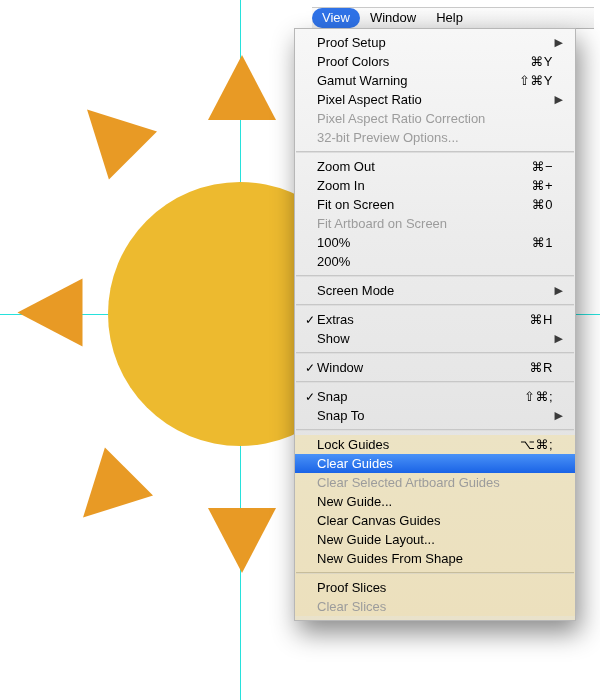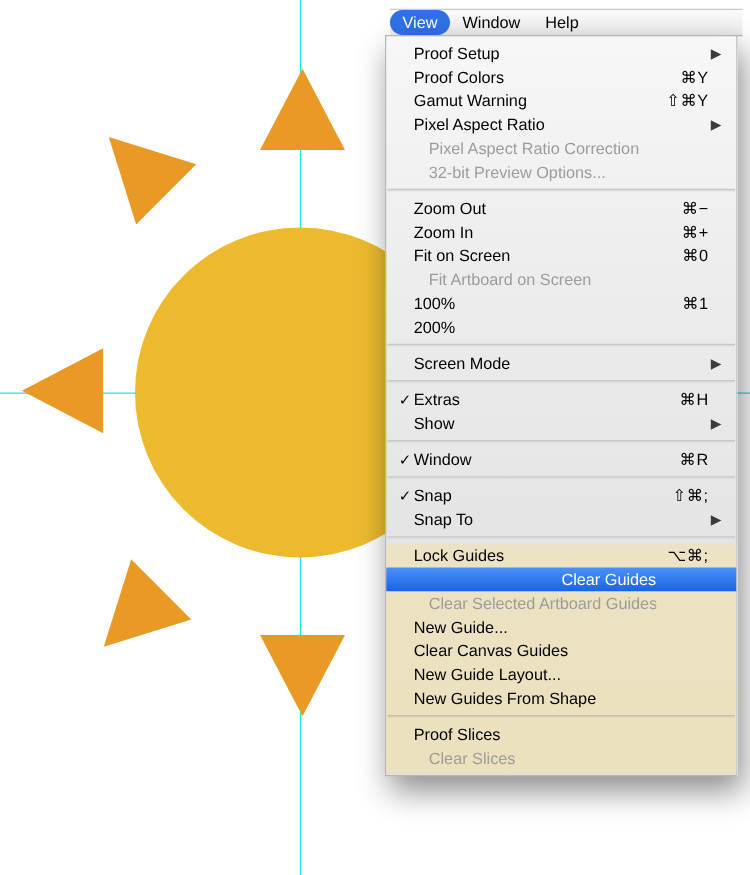--- a/index.html
+++ b/index.html
@@ -54,39 +54,39 @@
     line-height: 20px;
     font-size: 13px;
   }
   .menubar-item.active {
     background: #2f72e7;
     color: #fff;
     border-radius: 10px;
   }
   .menu {
     position: absolute;
-    top: 28px; left: 308px;
+    top: 28px; left: 294px;
     width: 280px;
     border: 1px solid #b7b7b7;
     background: linear-gradient(#f7f7f7 0%, #ececec 35%, #e4e4e4 70%, #e9e2cb 100%);
     box-shadow: 4px 12px 24px rgba(0,0,0,0.45);
     padding: 4px 0;
   }
   .menu-row {
     display: flex;
     align-items: center;
     height: 19px;
     padding: 0 12px 0 8px;
     position: relative;
   }
   .menu-row.highlight {
     background: linear-gradient(#4a92f7, #1a63e6);
     color: #fff;
   }
-  .menu-row.disabled { color: #9c9c9c; margin-left: 12px; }
+  .menu-row.disabled { color: #9c9c9c; }
   .menu-row .check {
     width: 14px;
     text-align: center;
     font-size: 12px;
   }
   .menu-row .label {
     flex: 1;
     white-space: nowrap;
     overflow: hidden;
   }
@@ -109,21 +109,20 @@
     height: 1px;
     margin: 4px 1px;
     background: #c7c7c7;
     border-bottom: 1px solid #ffffff66;
   }
   .tan-section .menu-row { background: transparent; }
   .tan-section { background: linear-gradient(#ece3c4, #ece0bd); }
   .tan-section .sep { background: #c7bd9b; border-bottom-color:#fff6; }
   .tan-section .menu-row.highlight {
     background: linear-gradient(#4a92f7, #1a63e6);
-    text-align: right;
   }
 </style>
 </head>
 <body>
 
 <div class="canvas">
 
   <div class="guide-h" style="top:314px;"></div>
   <div class="guide-v" style="left:240px;"></div>
 

